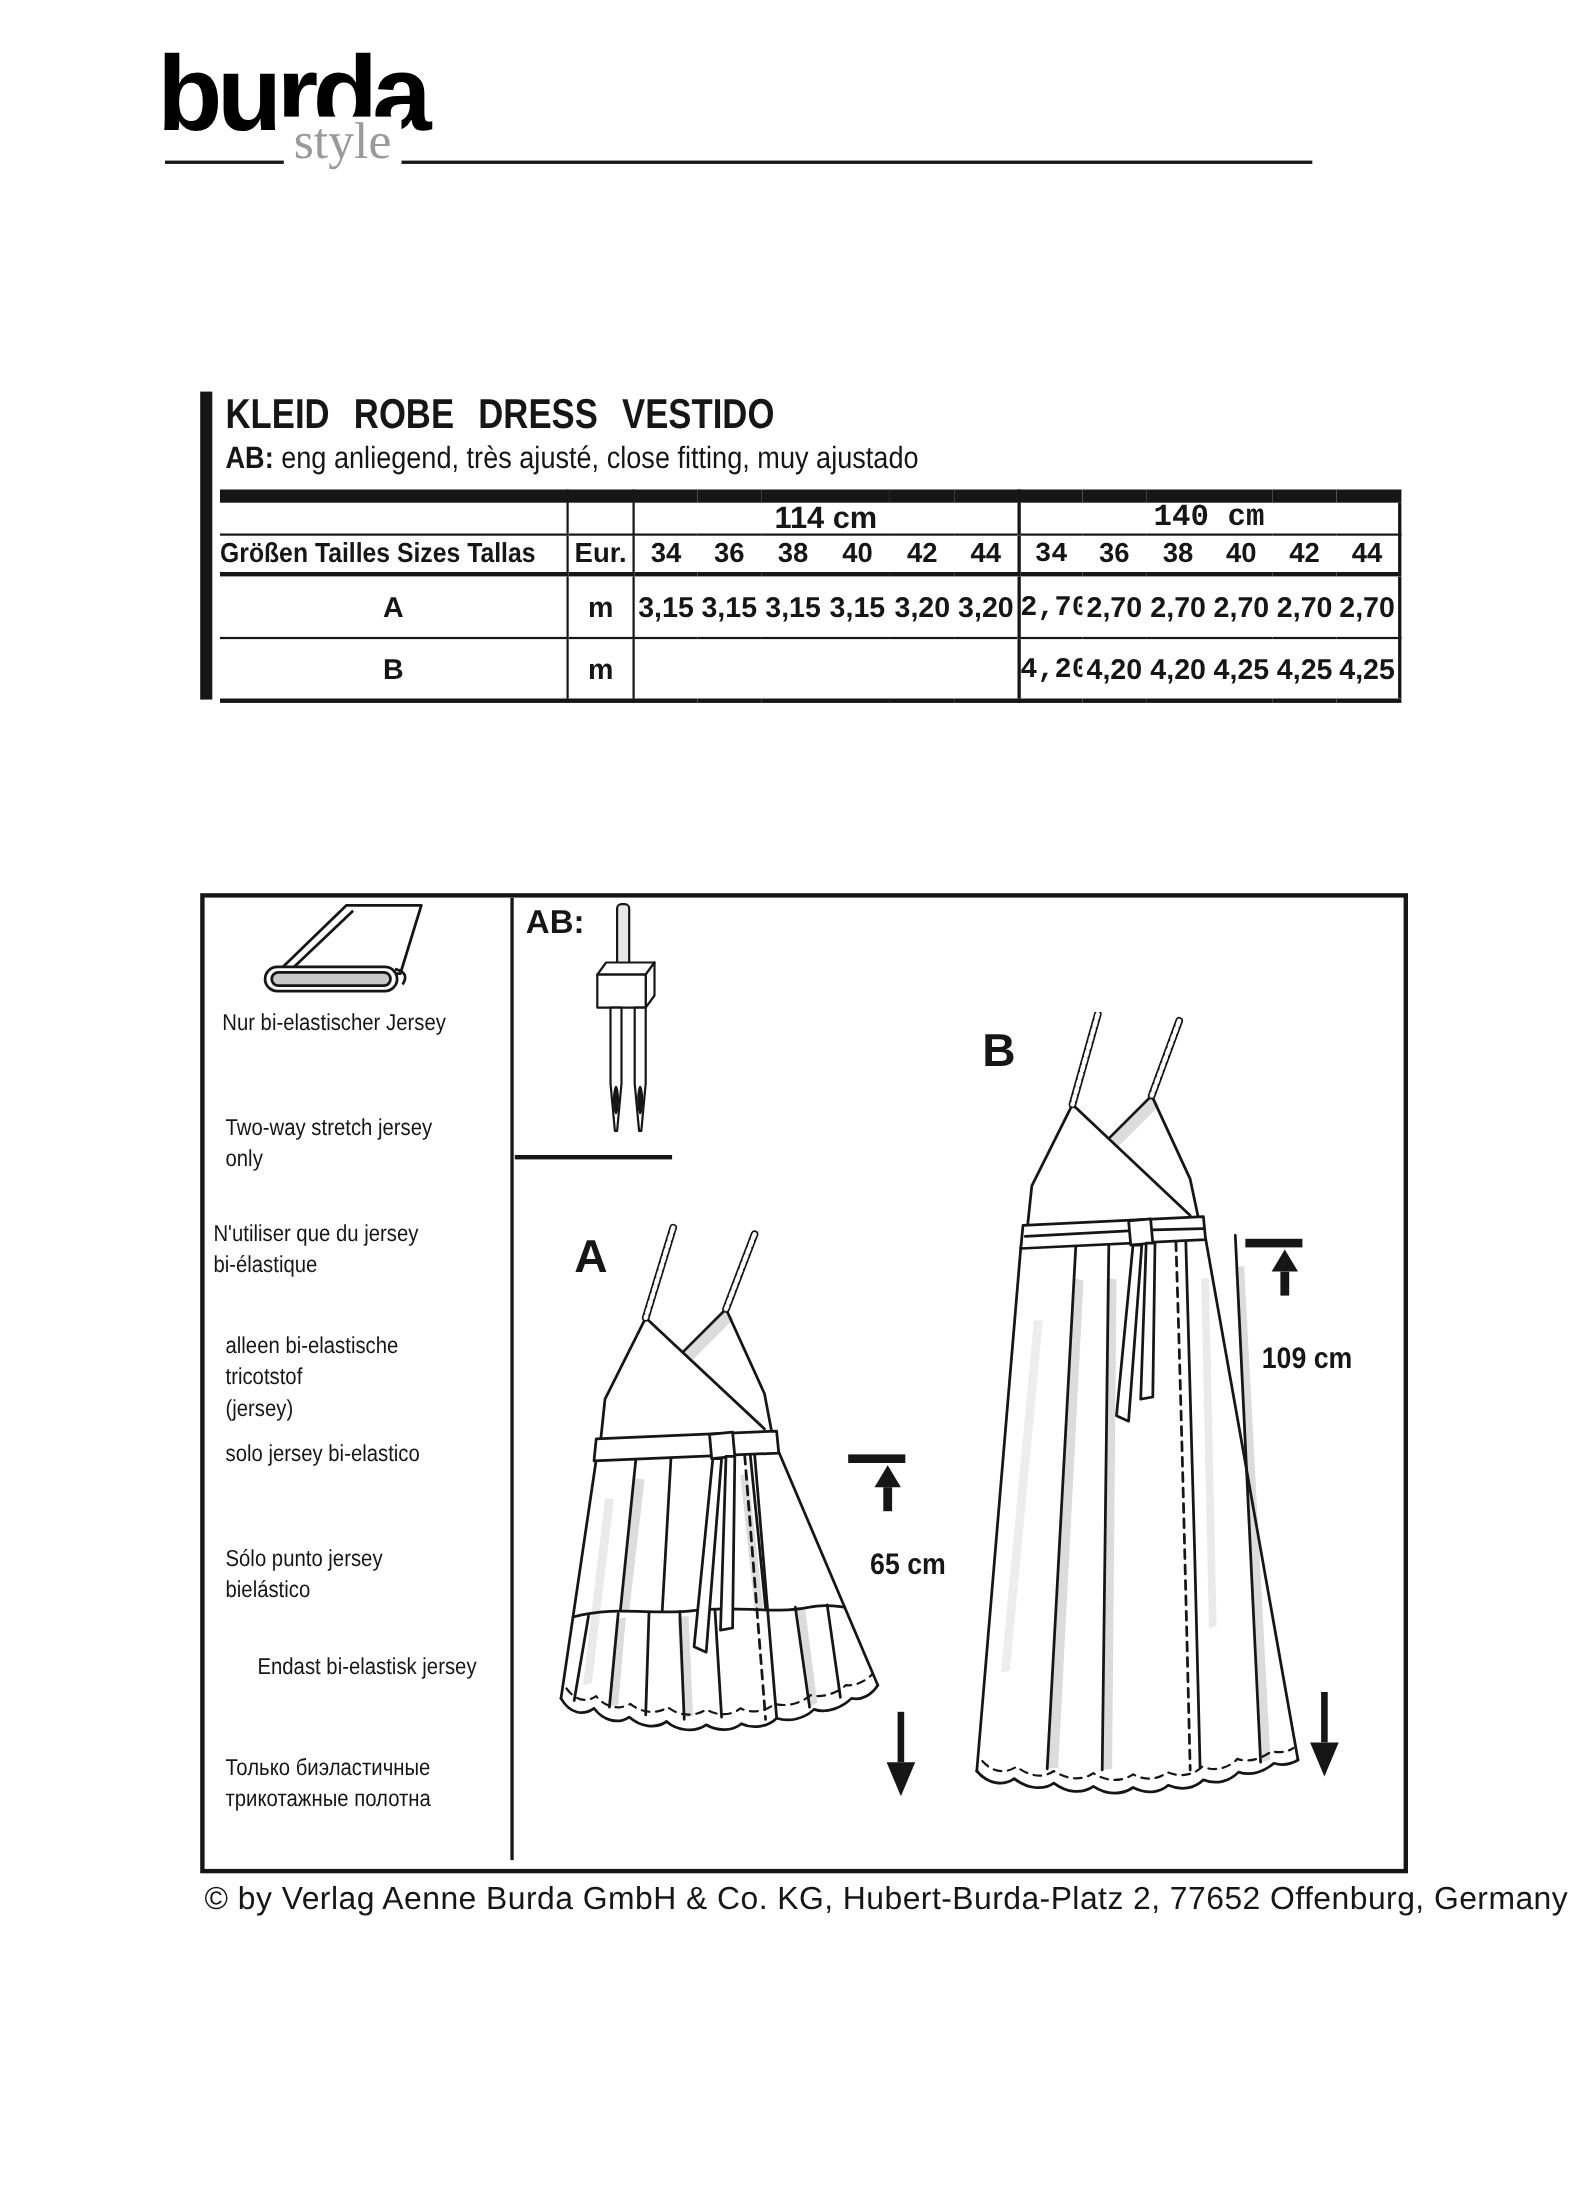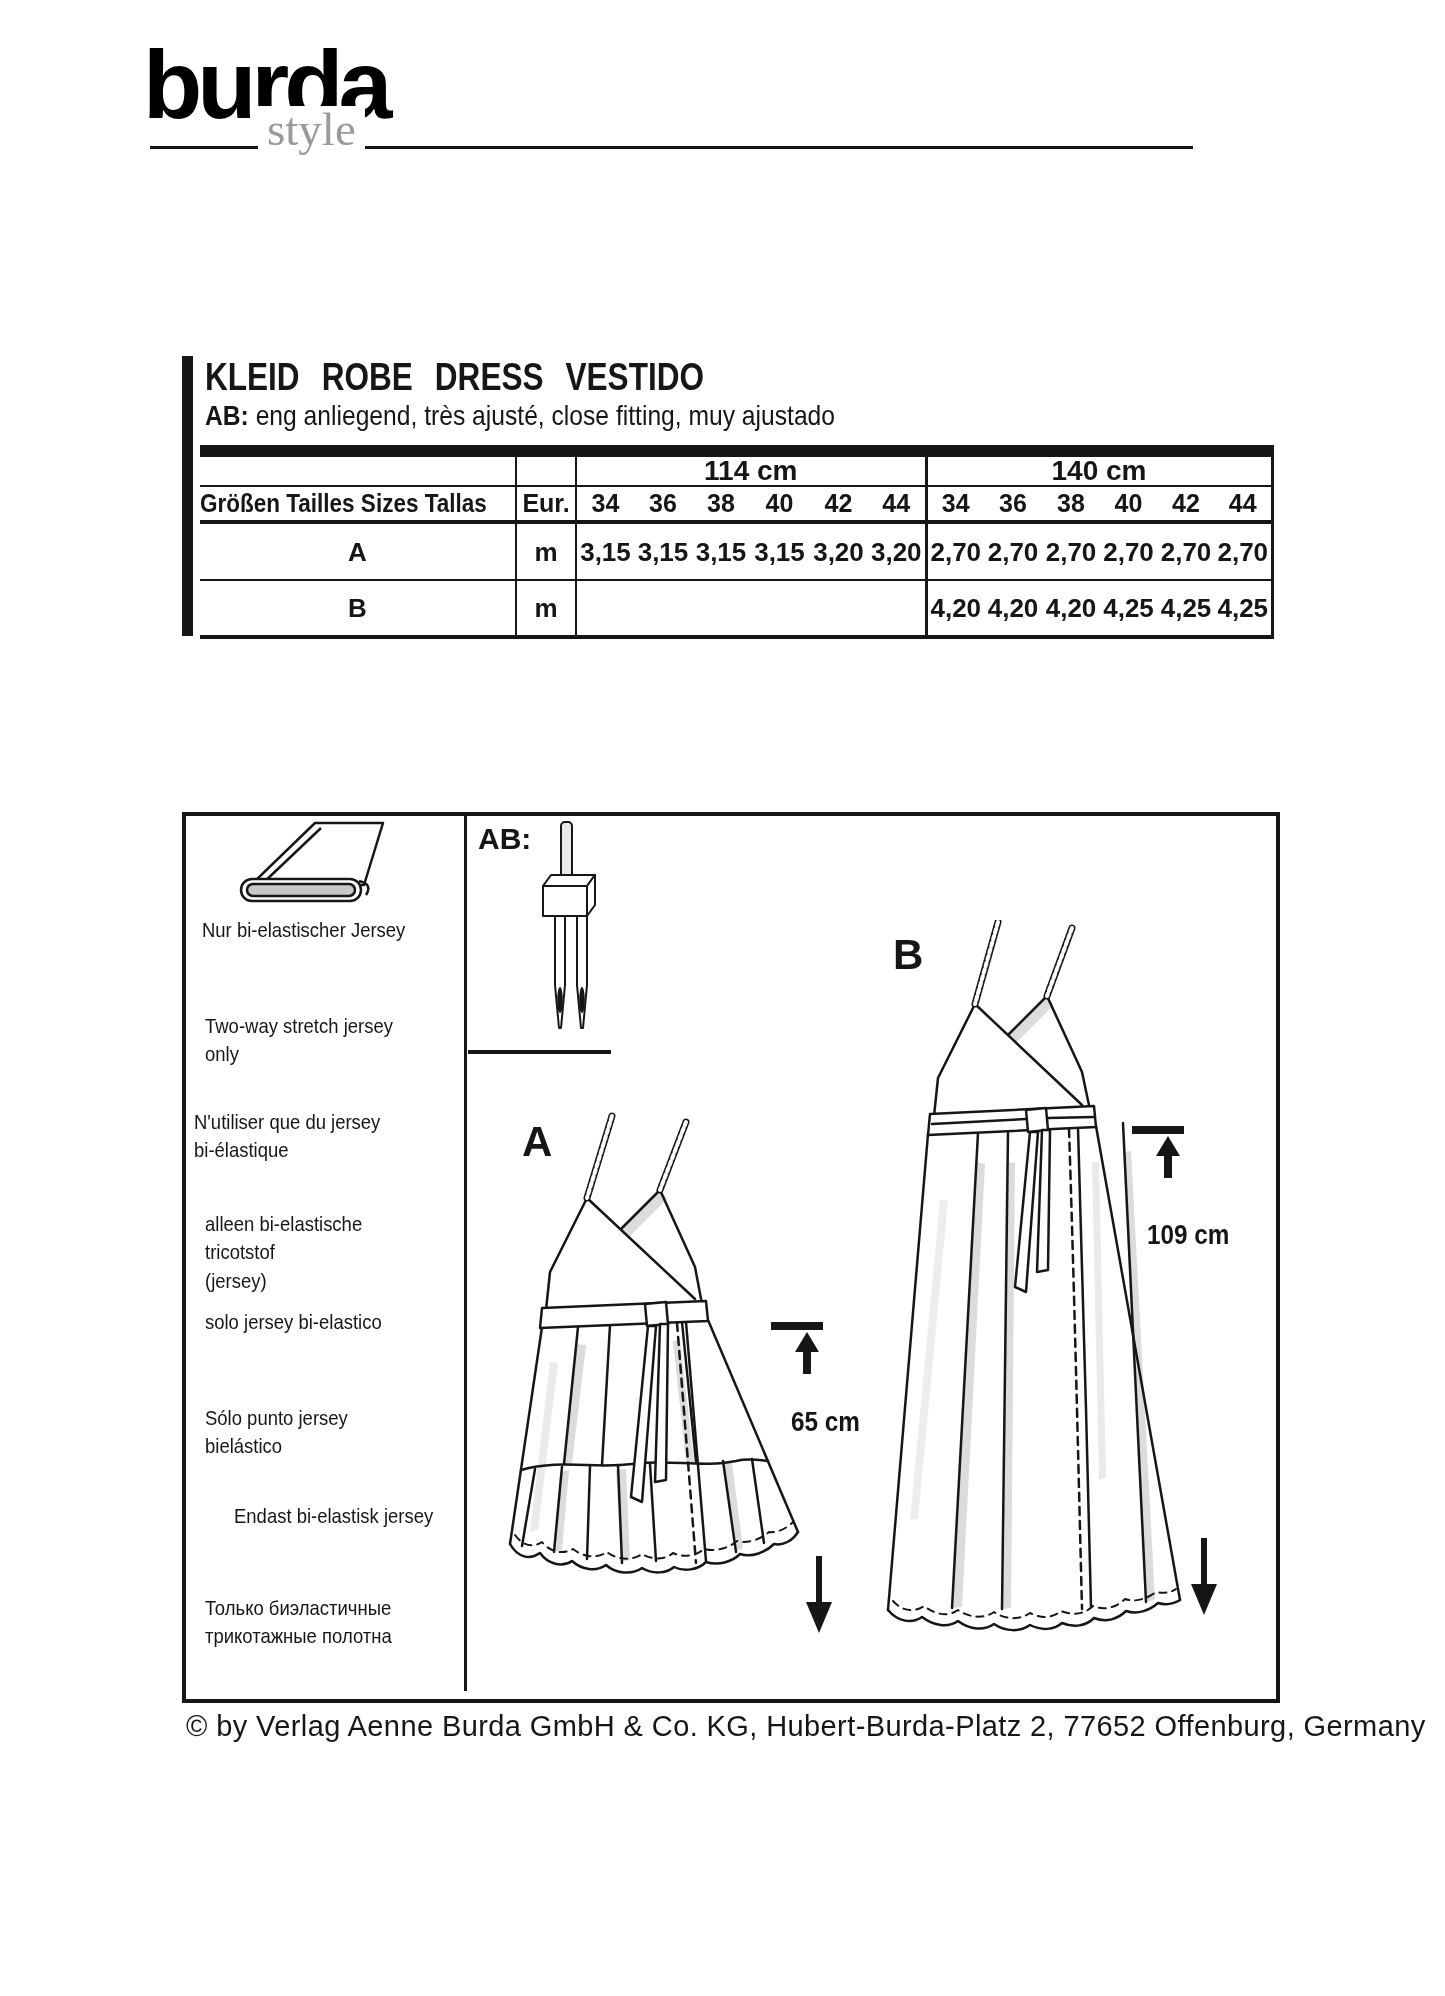--- a/index.html
+++ b/index.html
@@ -24,21 +24,21 @@
   .fit-line b{font-weight:700;}
 
   
   table.fab{border-collapse:collapse;table-layout:fixed;width:1072px;
             border-top:12px solid #161616;border-bottom:4px solid #161616;border-right:3px solid #161616;}
   table.fab td{padding:0;margin:0;font-weight:700;font-size:25px;text-align:center;
                vertical-align:middle;line-height:1;overflow:hidden;white-space:nowrap;}
   td.lbl{text-align:left;padding-left:10px;}
   td.ablbl{text-align:left;padding-left:26px;font-size:28px;}
   td.eur{border-left:2px solid #161616;border-right:2px solid #161616;}
-  td.g140{border-left:3px solid #161616;}
+  td.g140{border-left:3px solid #161616;font-family:Liberation Mono, monospace;}
   tr.hdr td{border-bottom:2px solid #161616;font-size:28px;}
   tr.sizes td{border-bottom:4px solid #161616;}
   tr.rowA td{border-bottom:2px solid #161616;font-size:26px;}
   tr.rowB td{font-size:26px;}
 
   
   .note{font-size:21px;line-height:1.35;white-space:pre-line;font-weight:400;}
   .view-label{font-size:42px;font-weight:700;}
   .ab-label{font-size:30px;font-weight:700;}
   .len-label{font-size:27px;font-weight:700;white-space:nowrap;}

